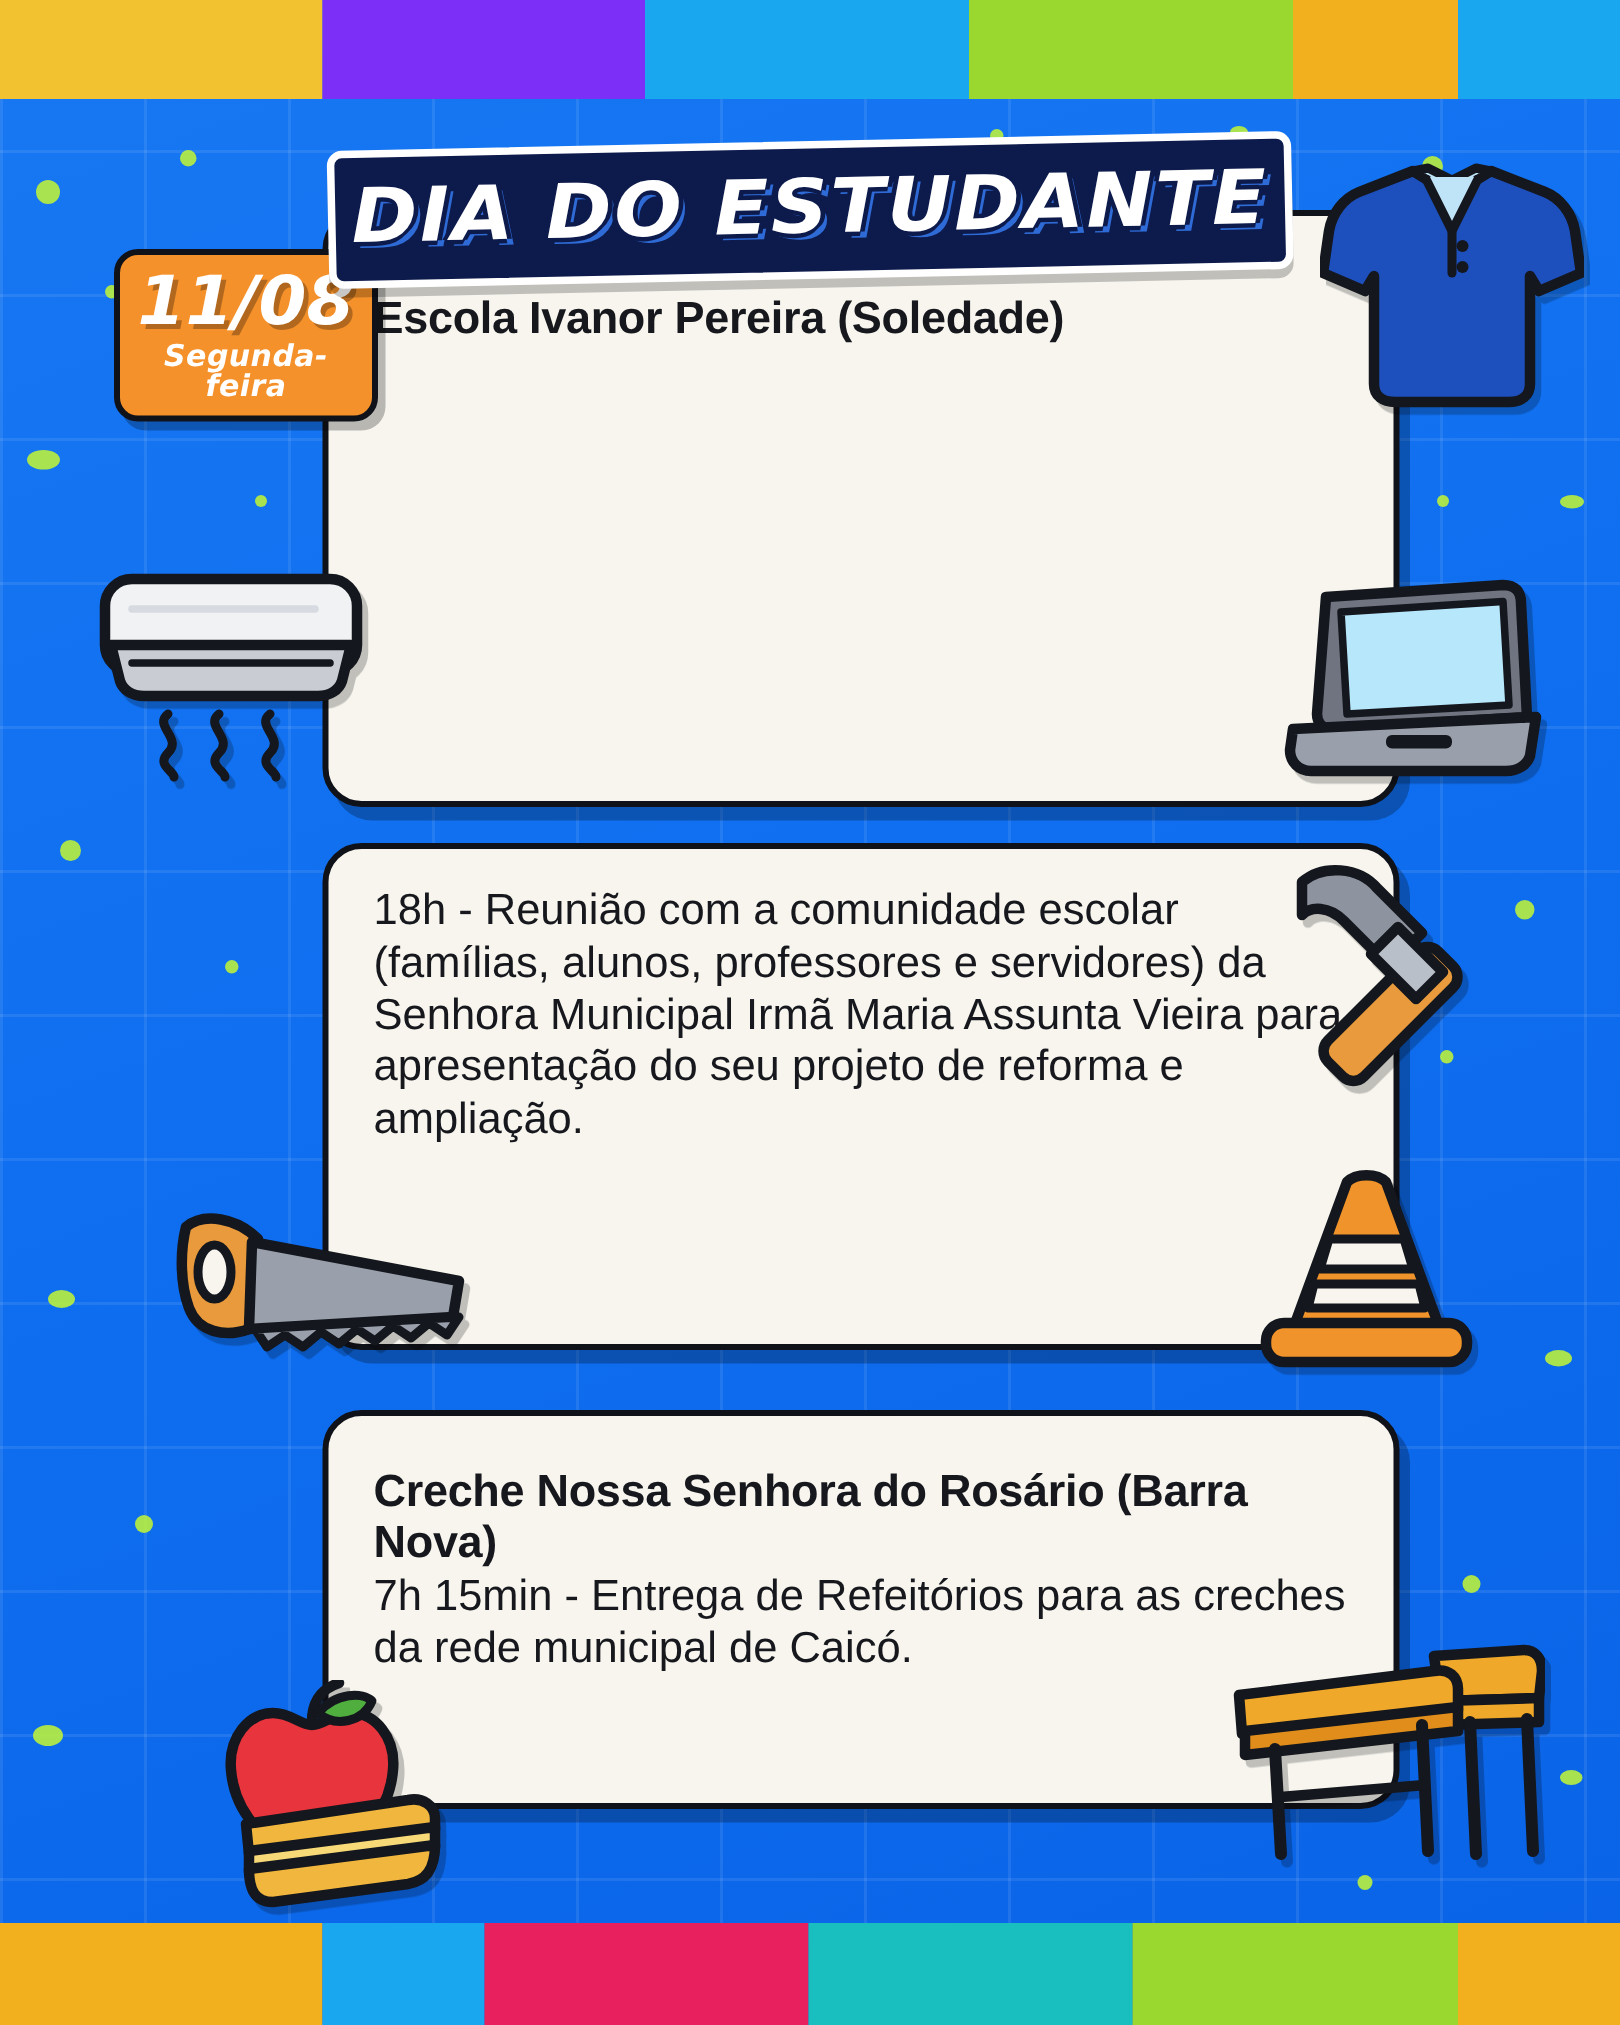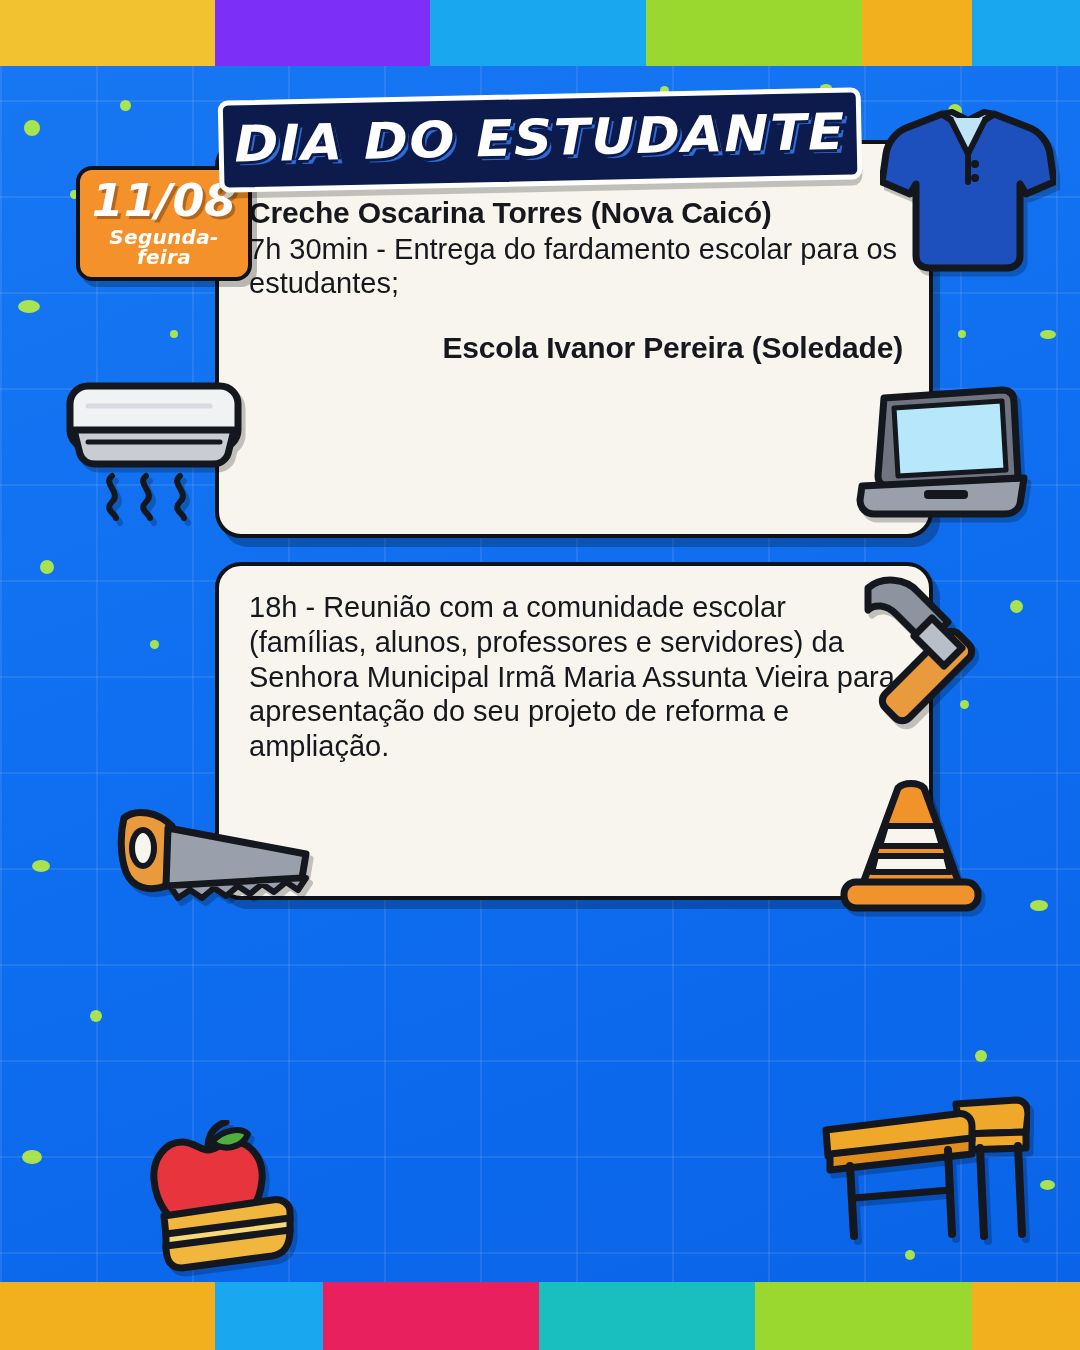--- a/index.html
+++ b/index.html
@@ -216,43 +216,47 @@
     <div style="width:108px; background:#f2b01e;"></div>
   </div>
 
   <div class="title-banner">
     <span class="title-text">DIA DO ESTUDANTE</span>
   </div>
 
   <div class="card" id="card-1">
     <div class="card-body">
       <div class="ev">
-        <p class="ev-title">Creche Oscarina Torres (Nova Caicó)</p>
-        <p class="ev-desc"> 7h 30min - Entrega do fardamento escolar para os estudantes;</p>
-      </div>
-      <div class="ev">
         <p class="ev-title">Escola Ivanor Pereira (Soledade)</p>
       </div>
     </div>
   </div>
 
   <div class="date-badge" id="badge-1">
     <span class="date-num">11/08</span>
     <span class="date-day">Segunda-feira</span>
   </div>
 
   <div class="card" id="card-2">
     <div class="card-body">
       <div class="ev">
         <p class="ev-desc">18h - Reunião com a comunidade escolar (famílias, alunos, professores e servidores) da Senhora Municipal Irmã Maria Assunta Vieira para apresentação do seu projeto de reforma e ampliação.</p>
       </div>
     </div>
   </div>
 
 
+  <div class="card" id="card-3">
+    <div class="card-body">
+      <div class="ev">
+        <p class="ev-title">Creche Nossa Senhora do Rosário (Barra Nova)</p>
+        <p class="ev-desc">7h 15min - Entrega de Refeitórios para as creches da rede municipal de Caicó.</p>
+      </div>
+    </div>
+  </div>
 
 
   <div class="sticker" id="sticker-polo">
     <svg viewBox="0 0 176 182" width="176" height="182" xmlns="http://www.w3.org/2000/svg">
       <path d="M62 18 L88 34 L114 18 L150 32 C160 36 168 46 170 58 L174 86 L146 98 L140 88 L140 160 C140 168 134 172 126 172 L50 172 C42 172 36 168 36 160 L36 88 L30 98 L2 86 L6 58 C8 46 16 36 26 32 Z" fill="#1d4fbd" stroke="#14171d" stroke-width="7" stroke-linejoin="round"></path>
       <path d="M62 18 L88 34 L114 18 L104 16 L88 24 L72 16 Z" fill="#bfe3f7" stroke="#14171d" stroke-width="6" stroke-linejoin="round"></path>
       <path d="M70 22 L88 58 L106 22" fill="#bfe3f7" stroke="#14171d" stroke-width="6" stroke-linejoin="round"></path>
       <path d="M88 58 L88 86" stroke="#14171d" stroke-width="6" stroke-linecap="round"></path>
       <circle cx="95" cy="68" r="4" fill="#14171d"></circle>
       <circle cx="95" cy="82" r="4" fill="#14171d"></circle>

